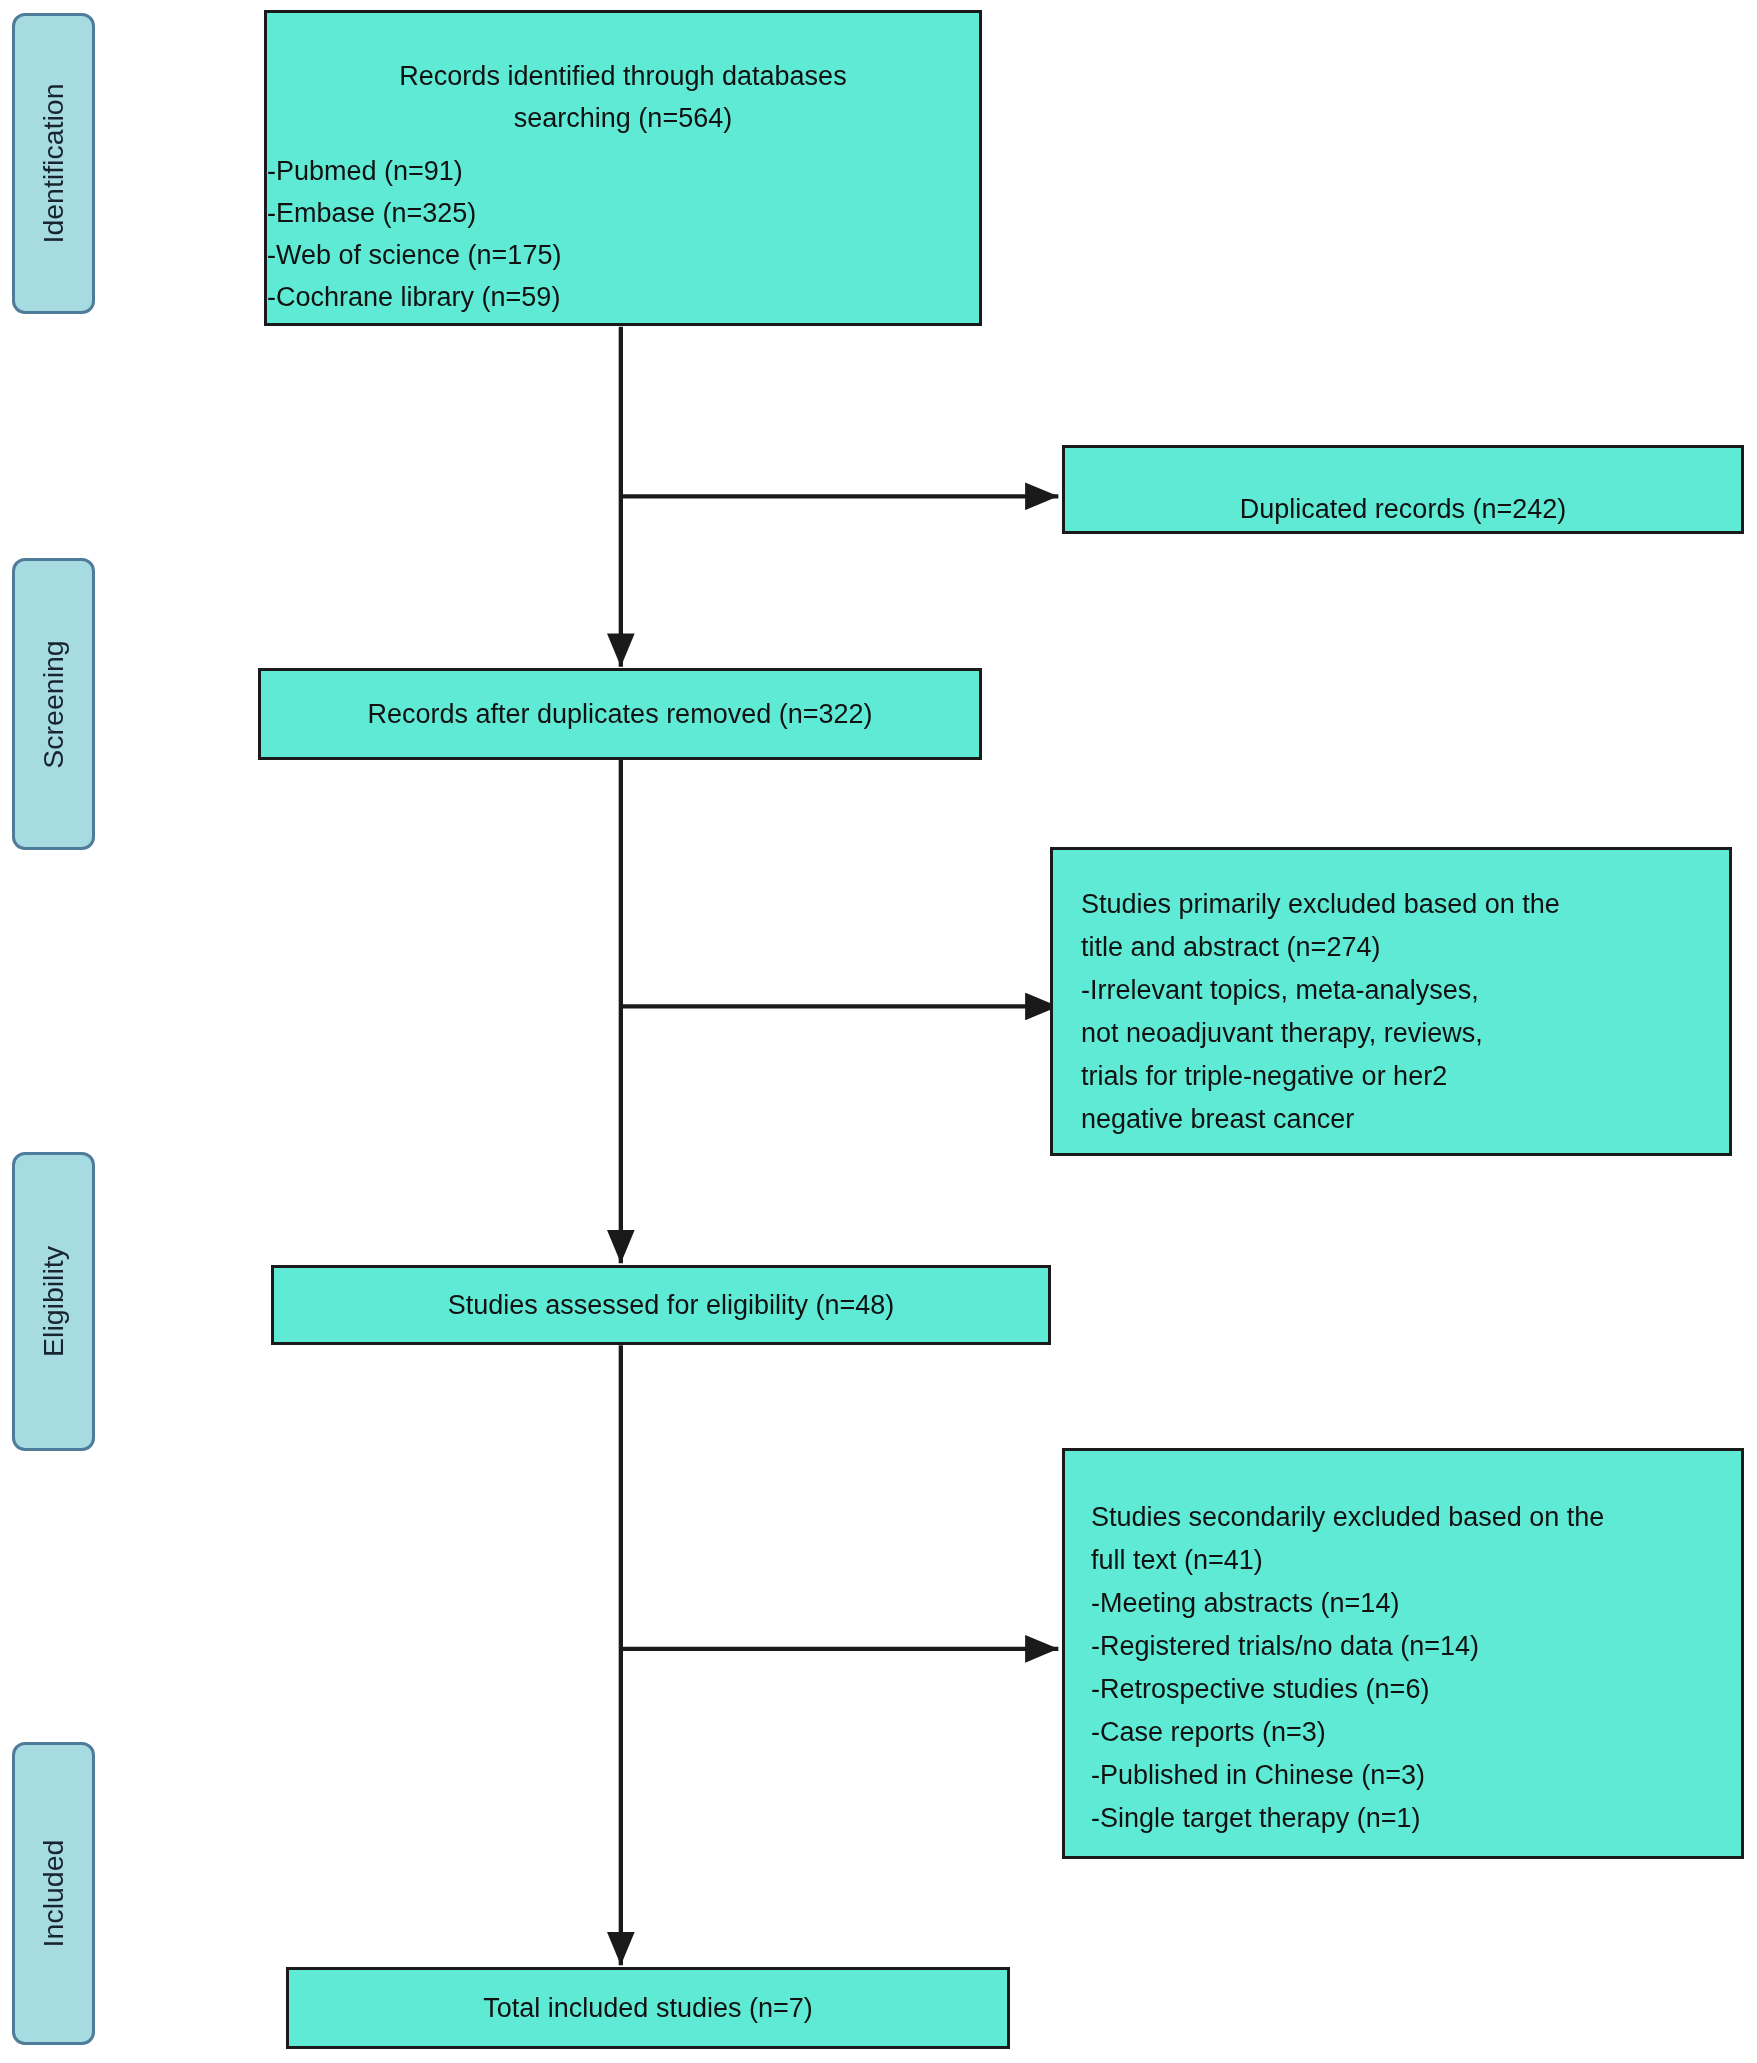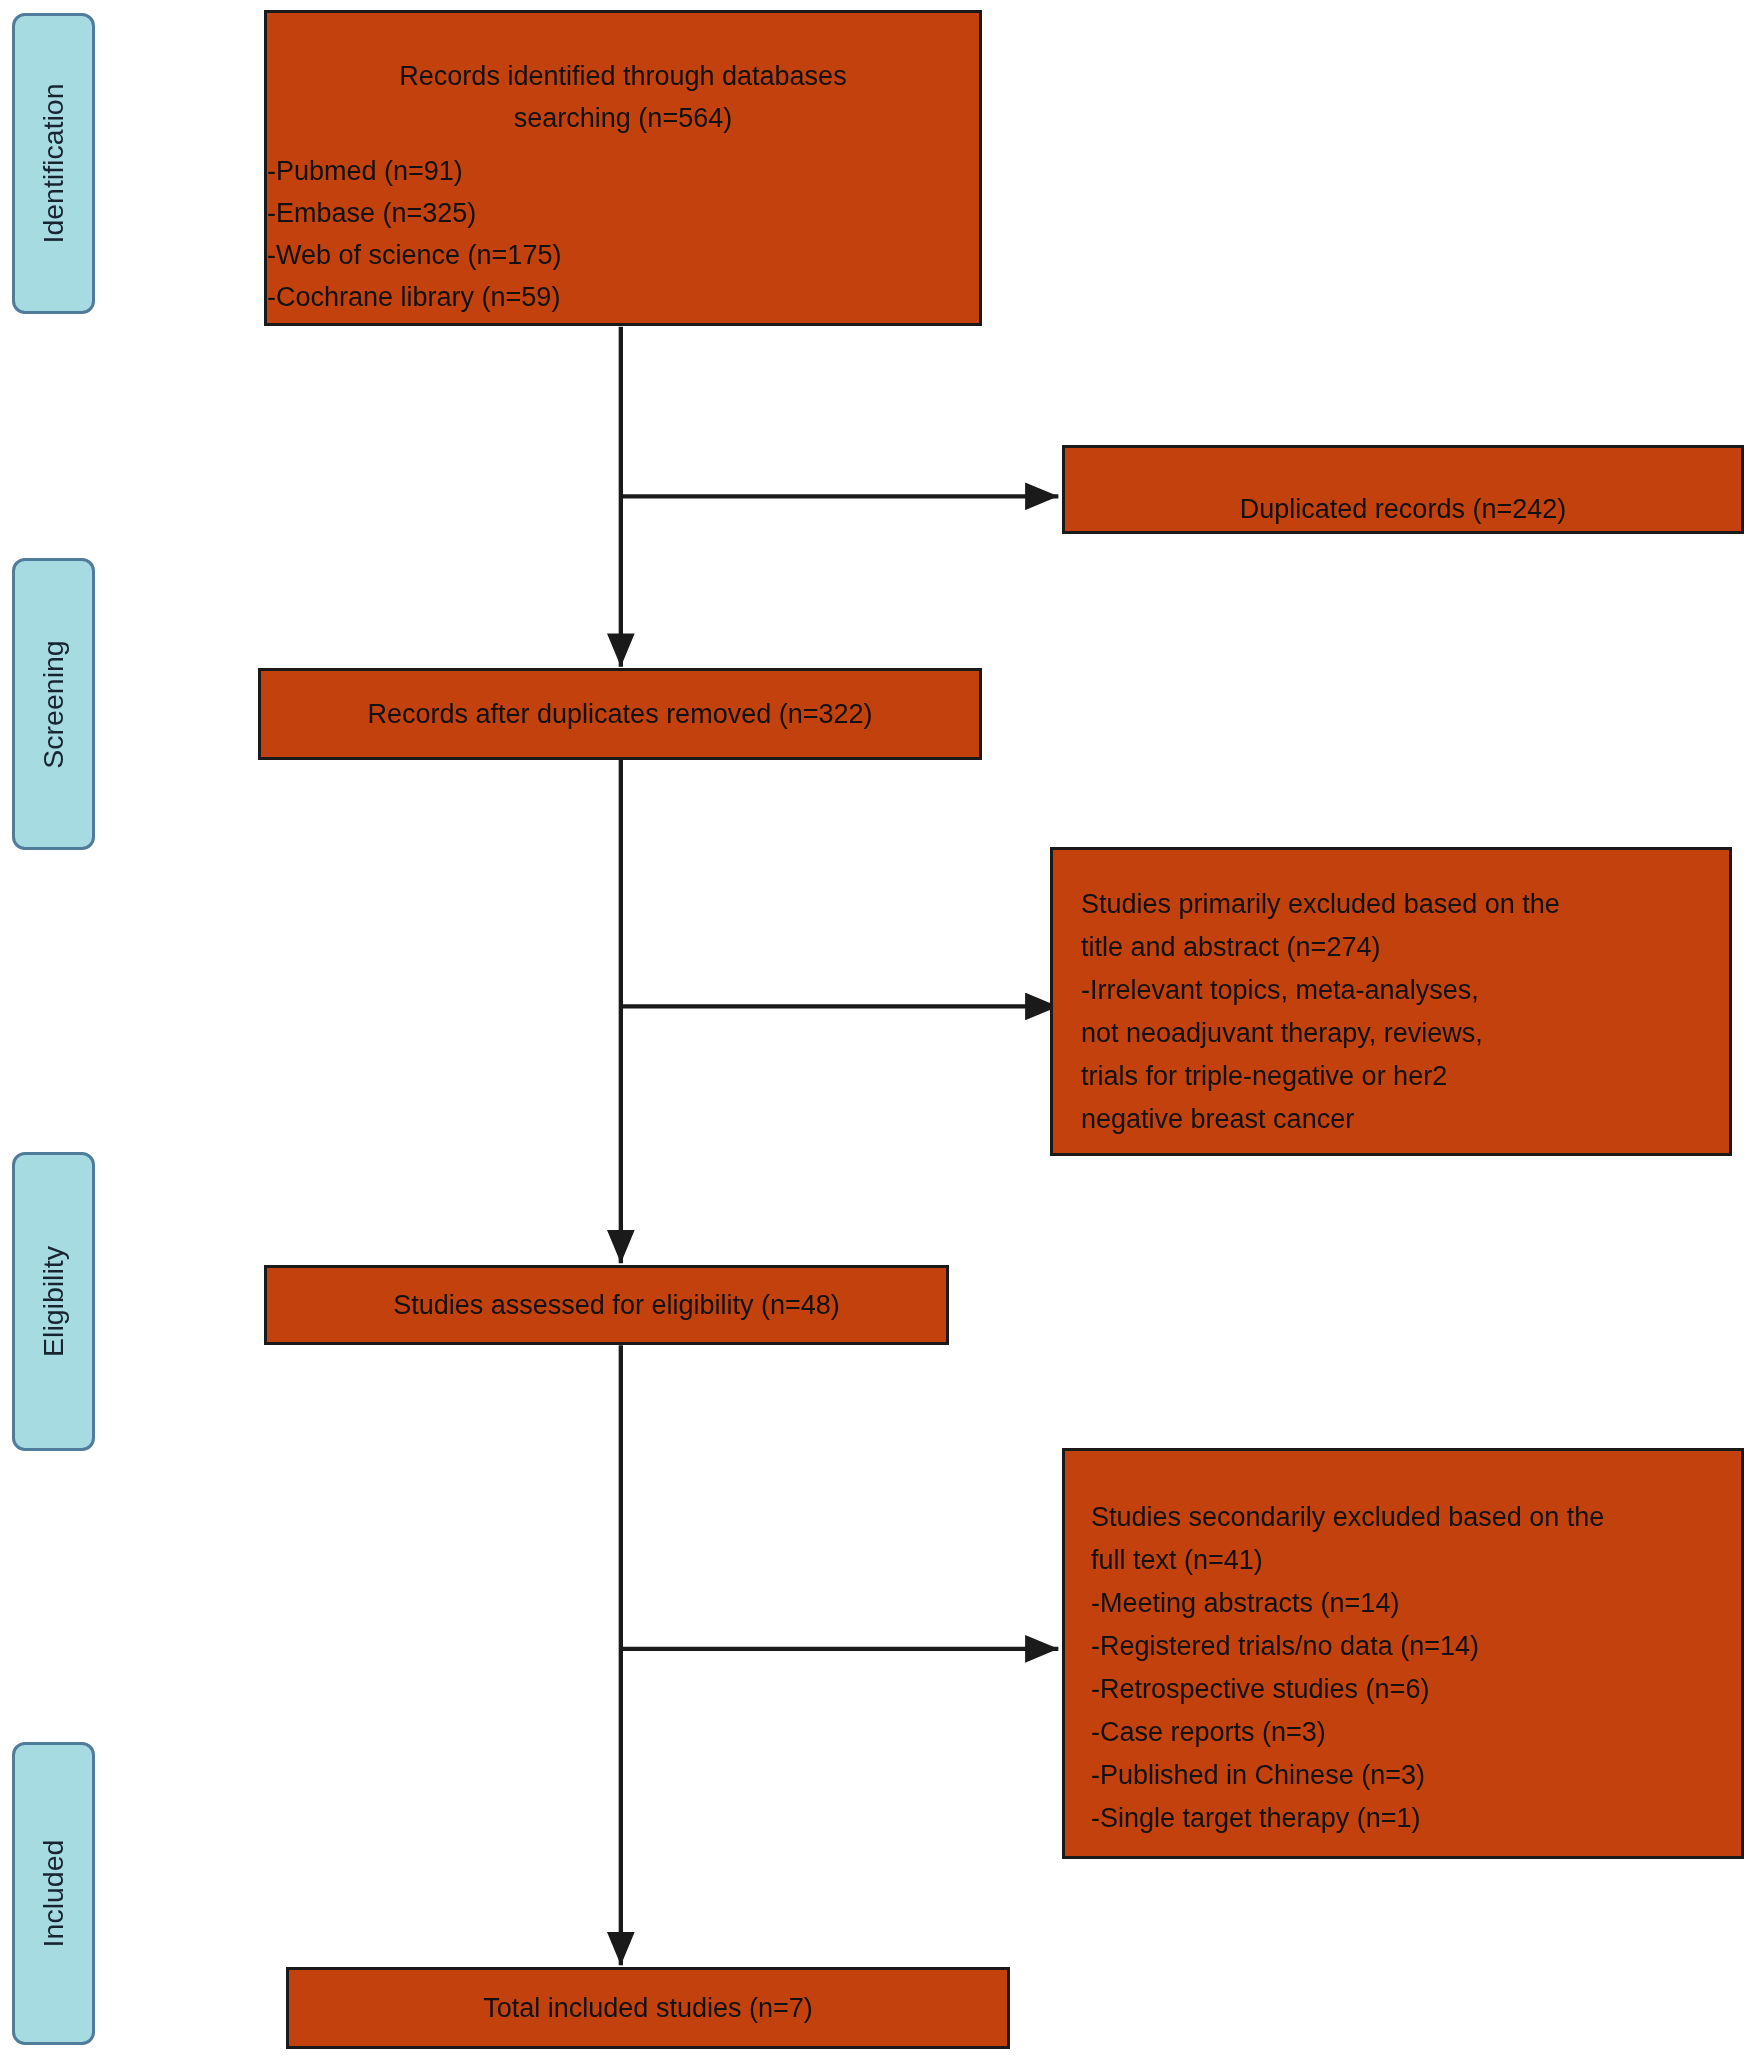--- a/index.html
+++ b/index.html
@@ -26,36 +26,36 @@
     box-sizing:border-box;
   }
   .stage .label{
     transform:rotate(-90deg);
     white-space:nowrap;
     font-size:28.5px;
     color:#182430;
   }
   .fbox{
     position:absolute;
-    background:#c2410c;
+    background:#5eead4;
     border:3.5px solid var(--line);
     box-sizing:border-box;
     font-size:27px;
     line-height:43px;
   }
   .fbox.center{display:flex;align-items:center;justify-content:center;text-align:center;}
   .title-centered{text-align:center;line-height:42px;}
   .list{line-height:42px;}
   .lh50{line-height:43px;}
   #box-identified{left:264px;top:10.4px;width:718px;height:316px;padding-top:42px;}
   #box-identified .list{margin-top:10.4px;}
   #box-duplicated{left:1062px;top:445px;width:682px;height:89px;align-items:flex-end;}
   #box-after-duplicates{left:258px;top:668px;width:724px;height:92px;}
   #box-primary-excluded{left:1050px;top:847px;width:682px;height:309px;padding:33px 17.3px 0 28px;}
-  #box-eligibility{left:264px;top:1265px;width:685px;height:80px;padding-left:20px;}
+  #box-eligibility{left:271px;top:1265px;width:780px;height:80px;padding-left:20px;}
   #box-secondary-excluded{left:1062px;top:1448px;width:682px;height:411px;padding:45px 17.3px 0 26px;}
   #box-included{left:258px;top:1967px;width:724px;height:82px;margin-left:28px;}
   #stage-identification{top:13px;height:301px;}
   #stage-screening{top:558px;height:292px;}
   #stage-eligibility{top:1152px;height:299px;}
   #stage-included{top:1742px;height:303px;}
 </style>
 </head>
 <body>
 

